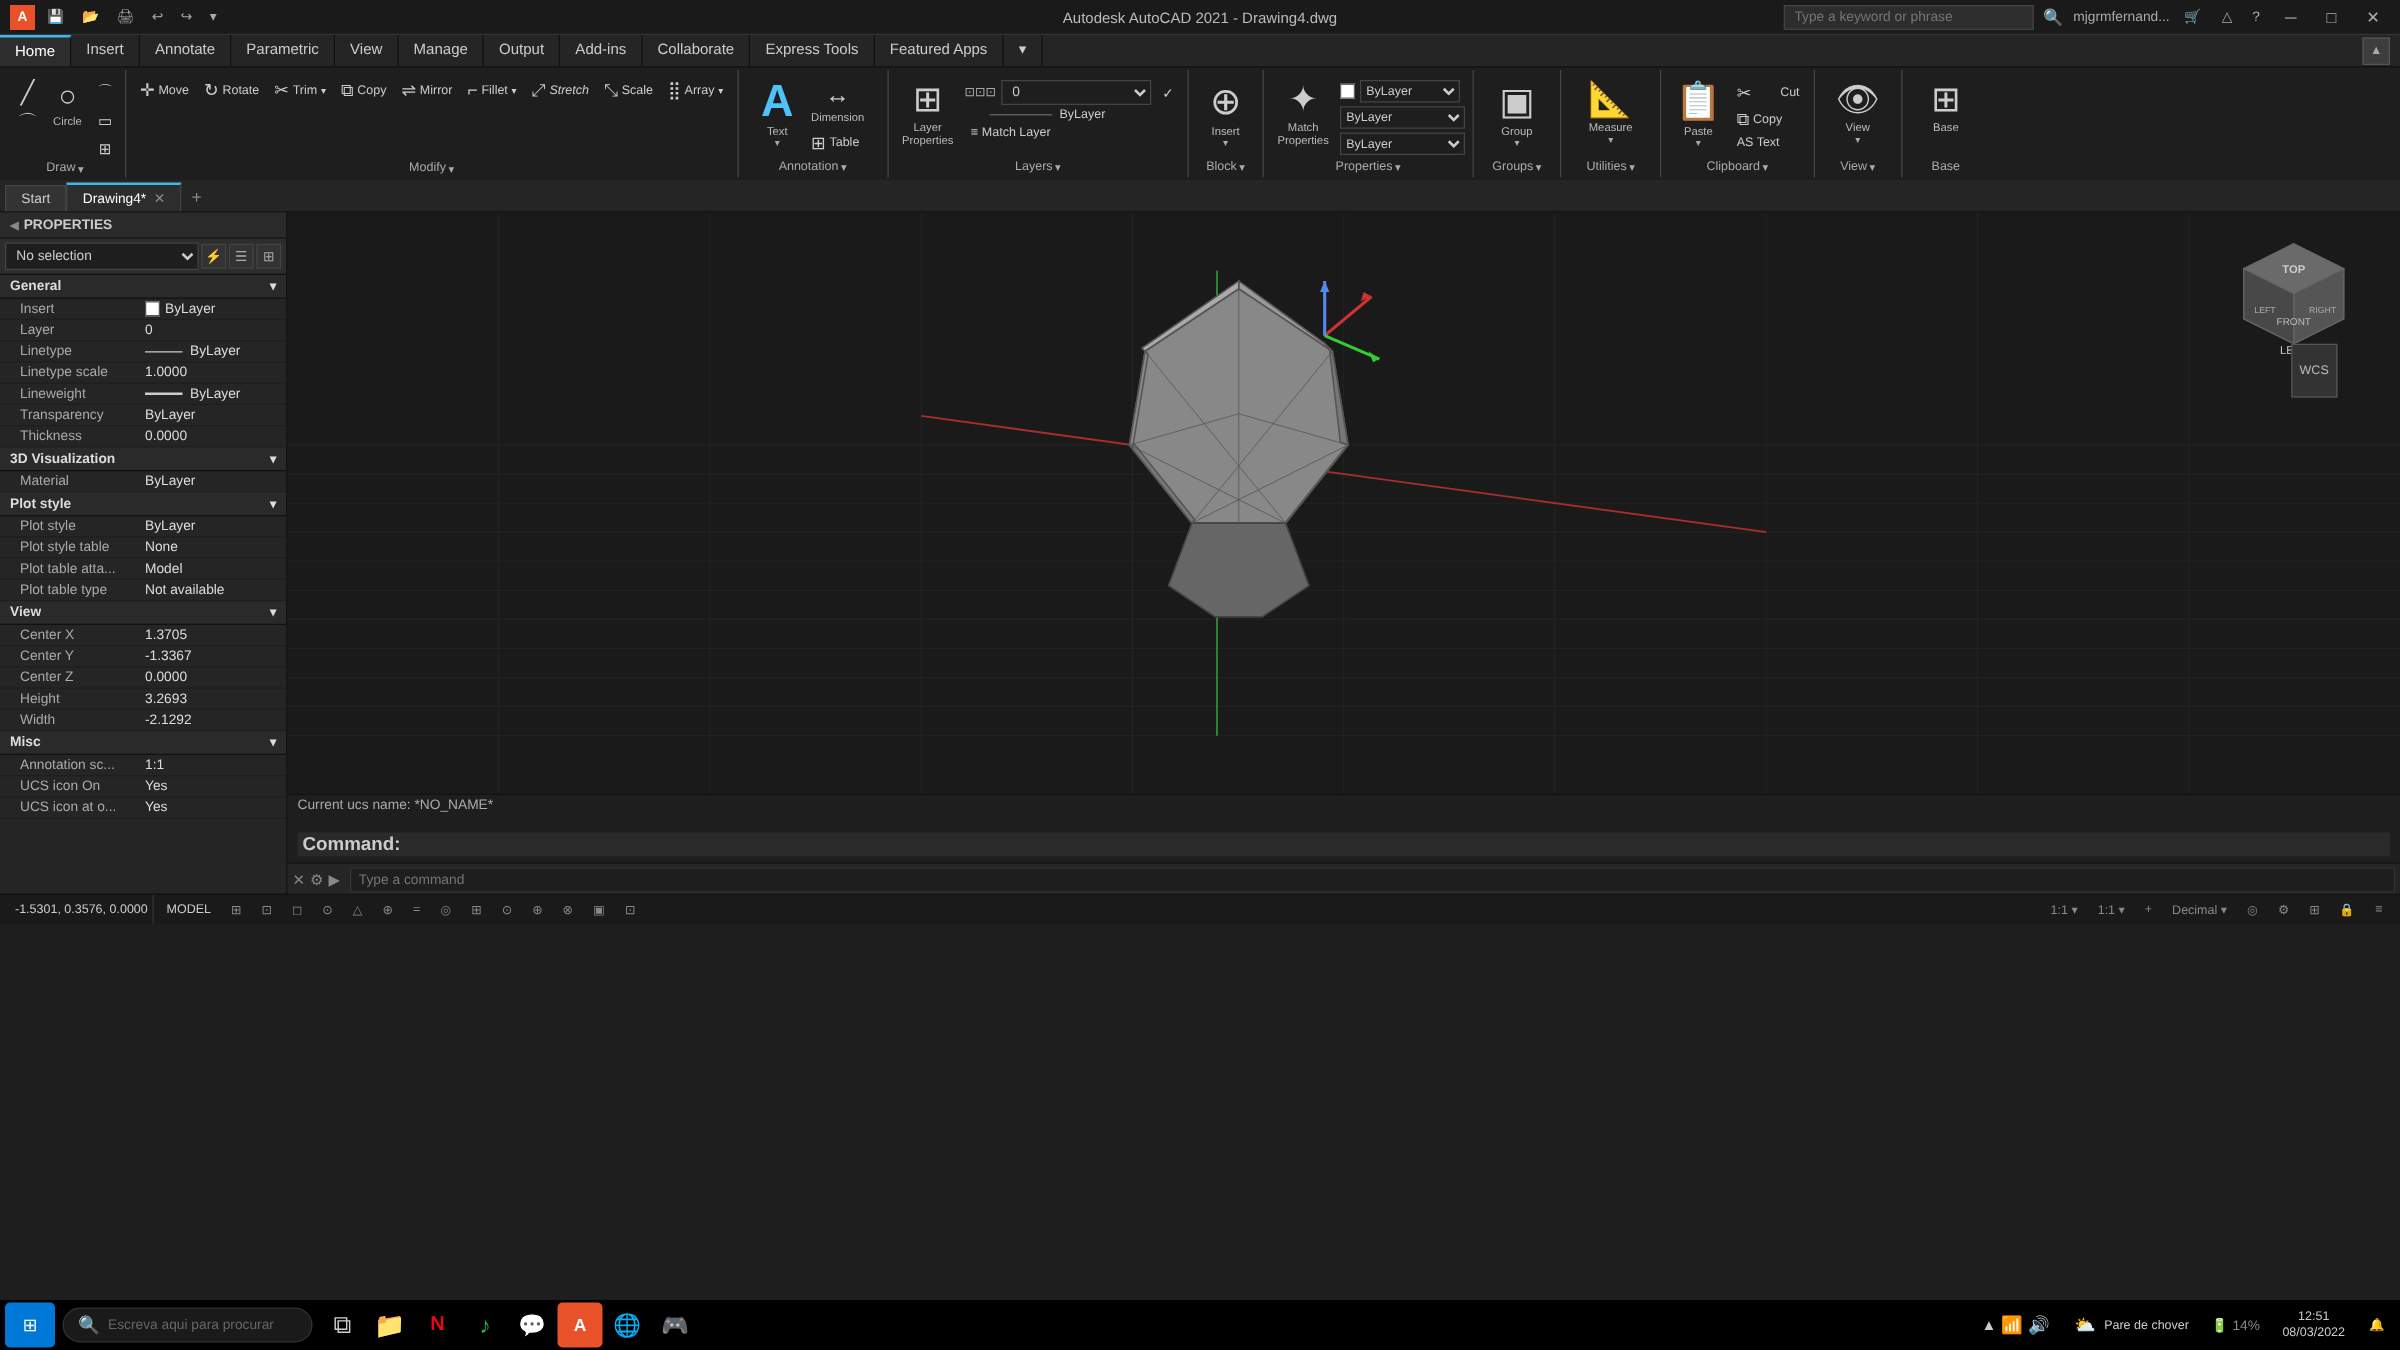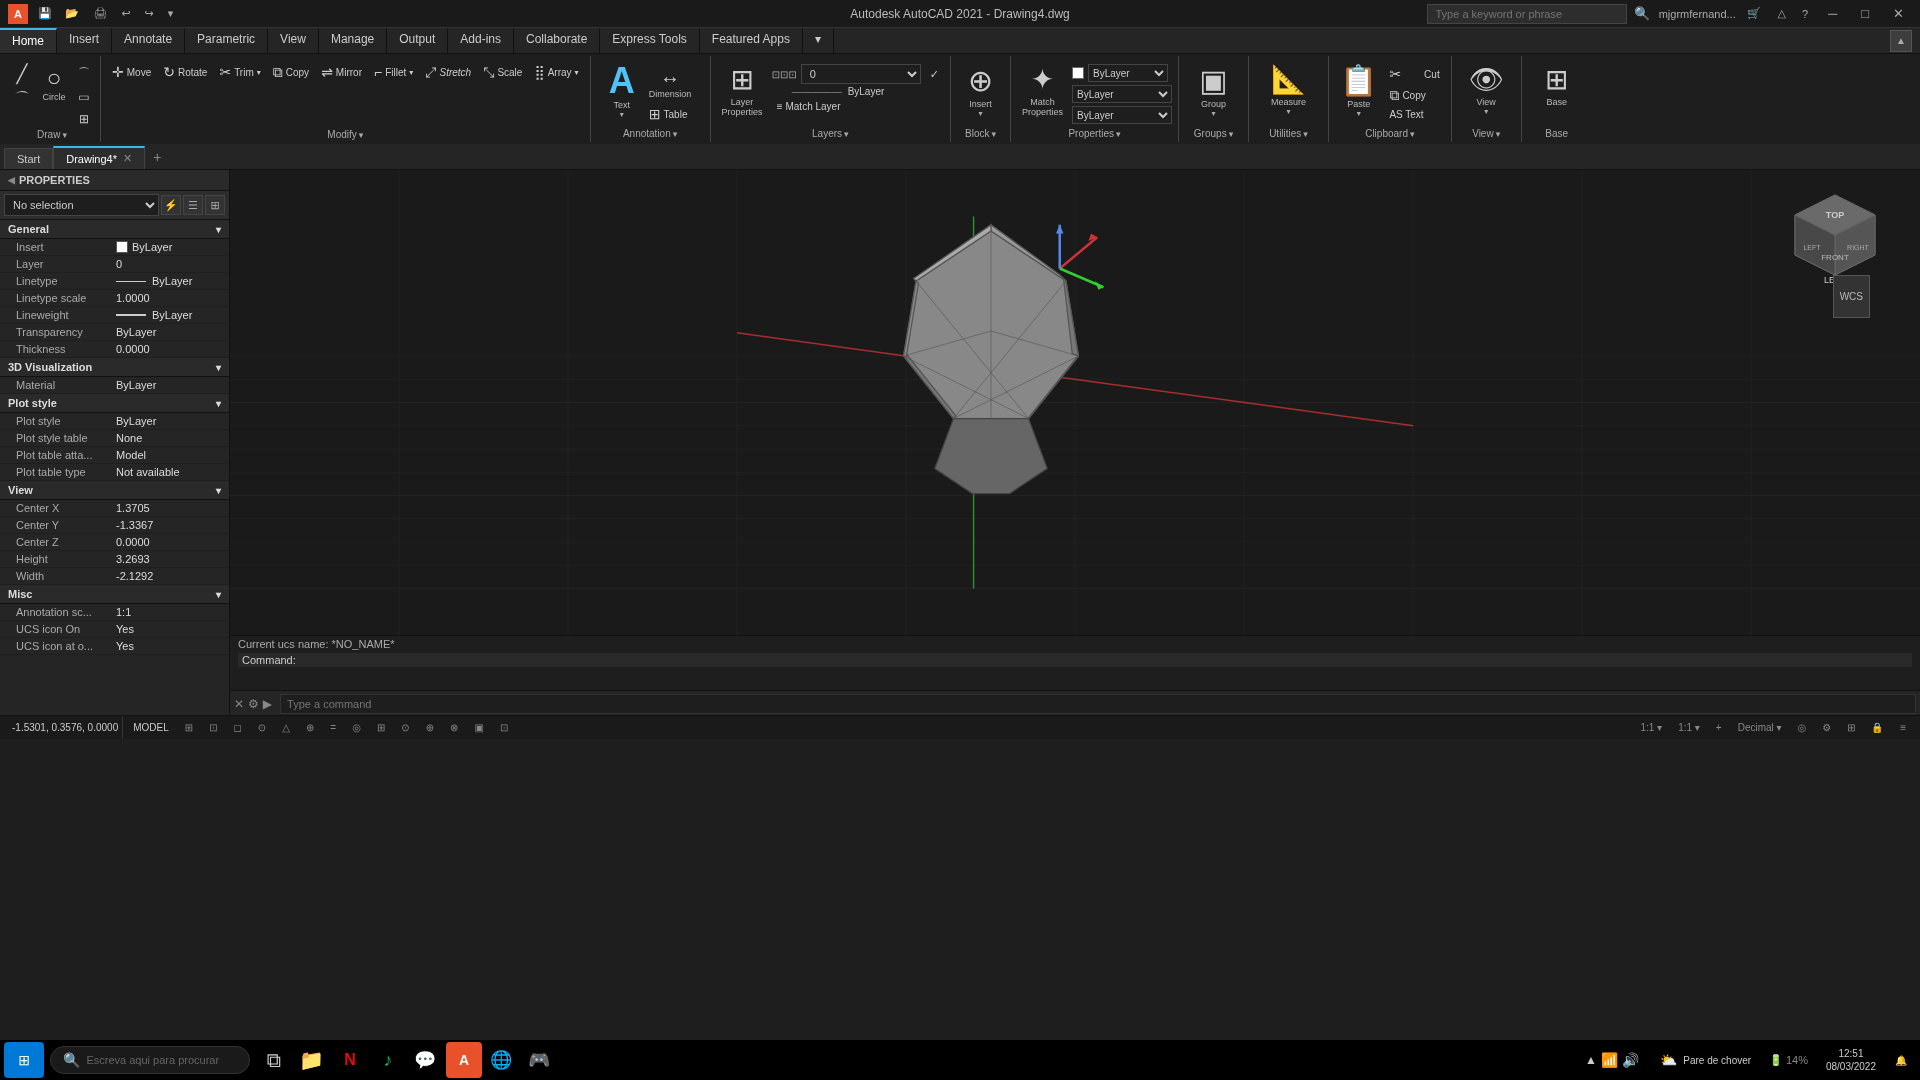--- a/index.html
+++ b/index.html
@@ -904,21 +904,21 @@
         </div>
 
         <div id="wcs-label">
           <span>WCS</span>
         </div>
       </div>
 
       <div id="command-area">
         <div id="command-output">
           <div style="font-size:11px; color:#aaa;">Current ucs name:  *NO_NAME*</div>
-          <div style="font-size:11px; color:#ccc; font-weight:normal; margin-top:3px; background:#2a2a2a; padding:1px 4px;">Command:</div>
+          <div style="font-size:15px; color:#ccc; font-weight:bold; margin-top:16px; background:#2a2a2a; padding:1px 4px;">Command:</div>
         </div>
         <div id="command-input-bar">
           <span style="font-size:12px; color:#888;">✕</span>
           <span style="font-size:12px; color:#888;">⚙</span>
           <span style="font-size:12px; color:#888; margin-right:4px;">▶</span>
           <input id="command-input" type="text" placeholder="Type a command" style="">
         </div>
       </div>
     </div>
   </div>

